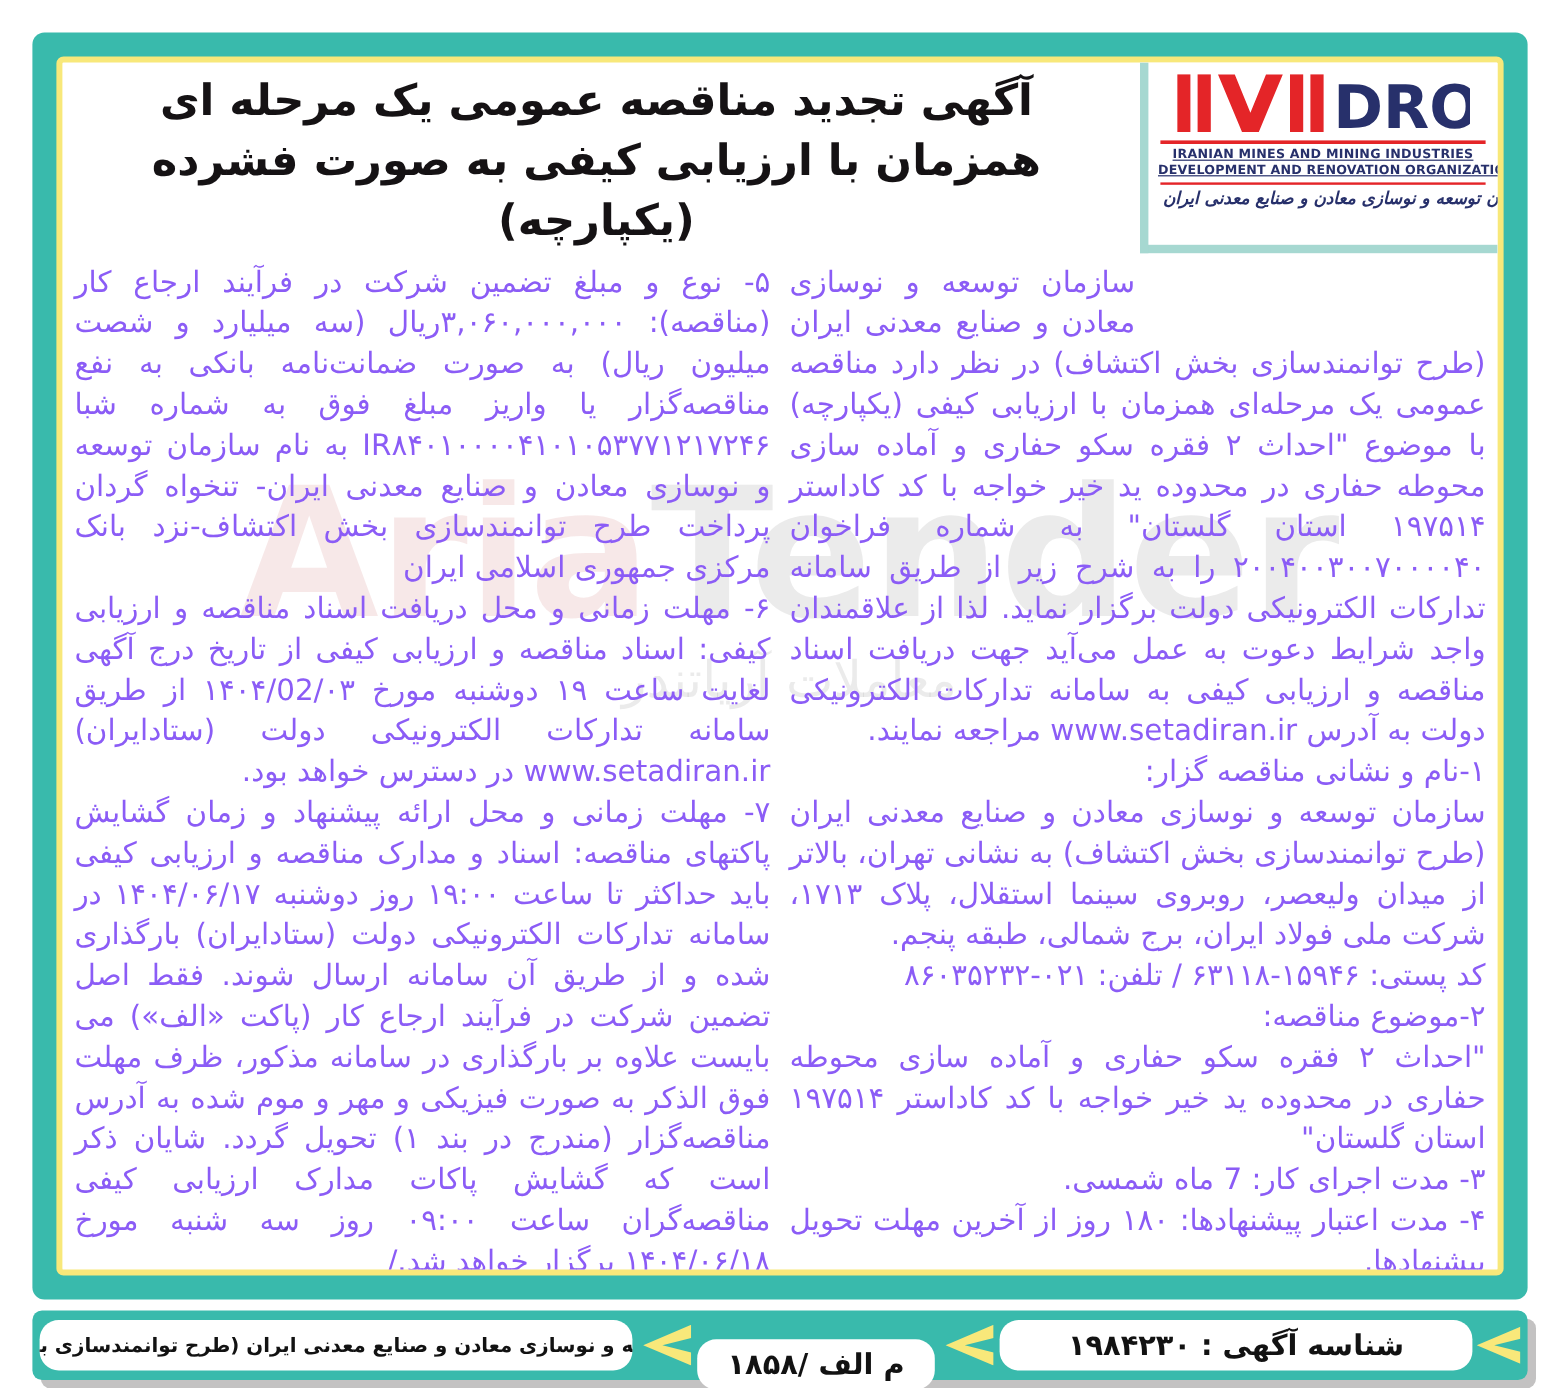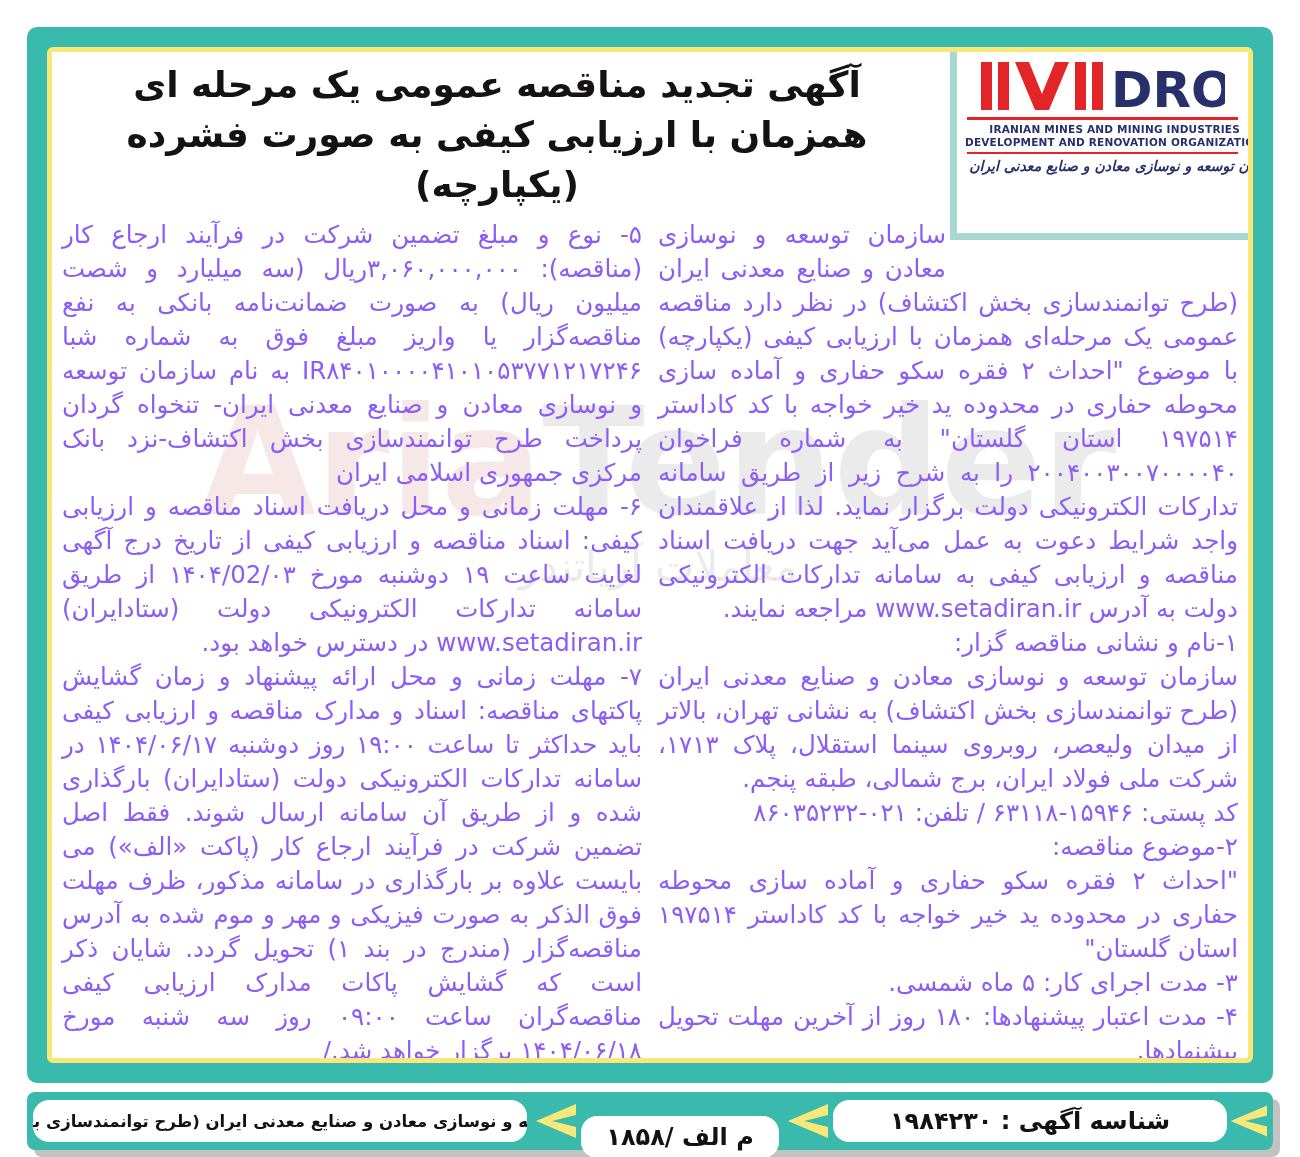--- a/index.html
+++ b/index.html
@@ -6,28 +6,28 @@
   .page{position:relative;width:1300px;height:1157px;background:#ffffff;overflow:hidden;
         font-family:"DejaVu Sans",sans-serif;}
 
   
   .main-box{position:absolute;left:27px;top:27px;width:1246px;height:1056px;
             background:#39BAAC;border-radius:10px;padding:20px;box-sizing:border-box;}
   .inner{height:100%;background:#ffffff;border:5px solid #F8E87A;border-radius:6px;
          position:relative;overflow:hidden;box-sizing:border-box;}
 
   
-  .logo-box{position:absolute;top:0;right:0;width:298px;height:188px;background:#ffffff;
+  .logo-box{position:absolute;top:0;right:0;width:298px;height:159px;background:#ffffff;
             border-left:7px solid #A6D8D1;border-bottom:7px solid #A6D8D1;
-            box-sizing:border-box;padding:8px 8px 4px;text-align:right;z-index:3;}
+            box-sizing:border-box;padding:8px 8px 4px;text-align:center;z-index:3;}
   .logo-mark{display:block;margin:0 auto;}
   .logo-rule{height:3px;background:#E42528;margin:3px 2px;}
   .logo-rule.thin{height:2px;margin:3px 2px 4px;}
   .logo-en{color:#27306B;font-weight:bold;font-size:10.5px;line-height:13px;
-           letter-spacing:.2px;white-space:nowrap;}
+           letter-spacing:.2px;white-space:nowrap;text-decoration:underline;}
   .logo-fa{color:#27306B;font-weight:bold;font-style:italic;font-size:14.5px;
            margin-top:4px;white-space:nowrap;transform:scaleX(.97);transform-origin:center;}
 
   
   .title-wrap{width:890px;padding-top:8px;text-align:center;direction:rtl;}
   .title-line{font-size:36px;line-height:50px;font-weight:bold;color:#151214;
               letter-spacing:-.5px;}
 
   
   .watermark{position:absolute;left:16px;right:0;top:330px;text-align:center;z-index:0;
@@ -96,21 +96,21 @@
       <div class="columns">
 
         <div class="col">
           <div class="wrap-spacer"></div>
           <p>سازمان توسعه و نوسازی معادن و صنایع معدنی ایران (طرح توانمندسازی بخش اکتشاف) در نظر دارد مناقصه عمومی یک مرحله‌ای همزمان با ارزیابی کیفی (یکپارچه) با موضوع "احداث ۲ فقره سکو حفاری و آماده سازی محوطه حفاری در محدوده ید خیر خواجه با کد کاداستر ۱۹۷۵۱۴ استان گلستان" به شماره فراخوان ۲۰۰۴۰۰۳۰۰۷۰۰۰۰۴۰ را به شرح زیر از طریق سامانه تدارکات الکترونیکی دولت برگزار نماید. لذا از علاقمندان واجد شرایط دعوت به عمل می‌آید جهت دریافت اسناد مناقصه و ارزیابی کیفی به سامانه تدارکات الکترونیکی دولت به آدرس www.setadiran.ir مراجعه نمایند.</p>
           <p>۱-نام و نشانی مناقصه گزار:</p>
           <p>سازمان توسعه و نوسازی معادن و صنایع معدنی ایران (طرح توانمندسازی بخش اکتشاف) به نشانی تهران، بالاتر از میدان ولیعصر، روبروی سینما استقلال، پلاک ۱۷۱۳، شرکت ملی فولاد ایران، برج شمالی، طبقه پنجم.</p>
           <p>کد پستی: ۱۵۹۴۶-۶۳۱۱۸ / تلفن: ۰۲۱-۸۶۰۳۵۲۳۲</p>
           <p>۲-موضوع مناقصه:</p>
           <p>"احداث ۲ فقره سکو حفاری و آماده سازی محوطه حفاری در محدوده ید خیر خواجه با کد کاداستر ۱۹۷۵۱۴ استان گلستان"</p>
-          <p>۳- مدت اجرای کار: ۵ ماه شمسی.</p>
+          <p>۳- مدت اجرای کار: 7 ماه شمسی.</p>
           <p>۴- مدت اعتبار پیشنهادها: ۱۸۰ روز از آخرین مهلت تحویل پیشنهادها.</p>
         </div>
 
         <div class="col">
           <p>۵- نوع و مبلغ تضمین شرکت در فرآیند ارجاع کار (مناقصه): ۳,۰۶۰,۰۰۰,۰۰۰ریال (سه میلیارد و شصت میلیون ریال) به صورت ضمانت‌نامه بانکی به نفع مناقصه‌گزار یا واریز مبلغ فوق به شماره شبا IR۸۴۰۱۰۰۰۰۴۱۰۱۰۵۳۷۷۱۲۱۷۲۴۶ به نام سازمان توسعه و نوسازی معادن و صنایع معدنی ایران- تنخواه گردان پرداخت طرح توانمندسازی بخش اکتشاف-نزد بانک مرکزی جمهوری اسلامی ایران</p>
           <p>۶- مهلت زمانی و محل دریافت اسناد مناقصه و ارزیابی کیفی: اسناد مناقصه و ارزیابی کیفی از تاریخ درج آگهی لغایت ساعت ۱۹ دوشنبه مورخ ۱۴۰۴/02/۰۳ از طریق سامانه تدارکات الکترونیکی دولت (ستادایران) www.setadiran.ir در دسترس خواهد بود.</p>
           <p>۷- مهلت زمانی و محل ارائه پیشنهاد و زمان گشایش پاکتهای مناقصه: اسناد و مدارک مناقصه و ارزیابی کیفی باید حداکثر تا ساعت ۱۹:۰۰ روز دوشنبه ۱۴۰۴/۰۶/۱۷ در سامانه تدارکات الکترونیکی دولت (ستادایران) بارگذاری شده و از طریق آن سامانه ارسال شوند. فقط اصل تضمین شرکت در فرآیند ارجاع کار (پاکت «الف») می بایست علاوه بر بارگذاری در سامانه مذکور، ظرف مهلت فوق الذکر به صورت فیزیکی و مهر و موم شده به آدرس مناقصه‌گزار (مندرج در بند ۱) تحویل گردد. شایان ذکر است که گشایش پاکات مدارک ارزیابی کیفی مناقصه‌گران ساعت ۰۹:۰۰ روز سه شنبه مورخ ۱۴۰۴/۰۶/۱۸ برگزار خواهد شد./</p>
         </div>
 
       </div>

